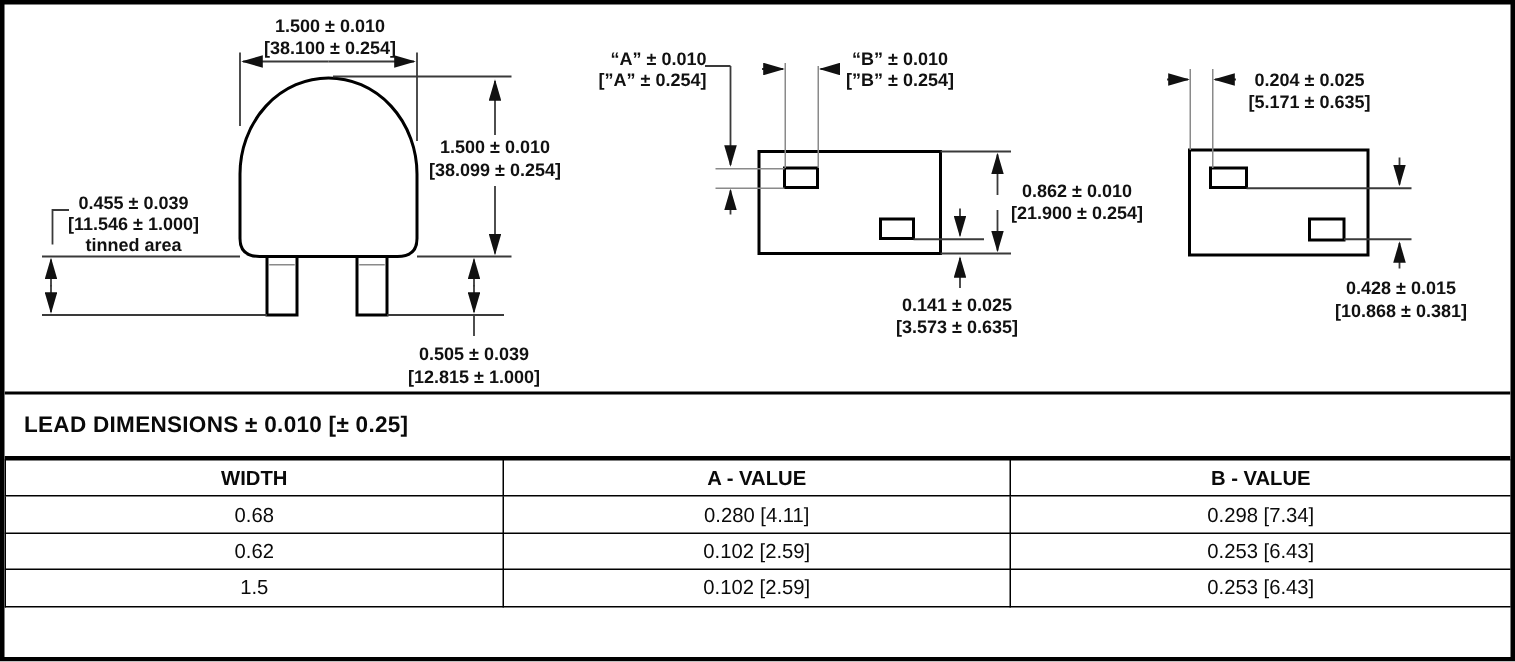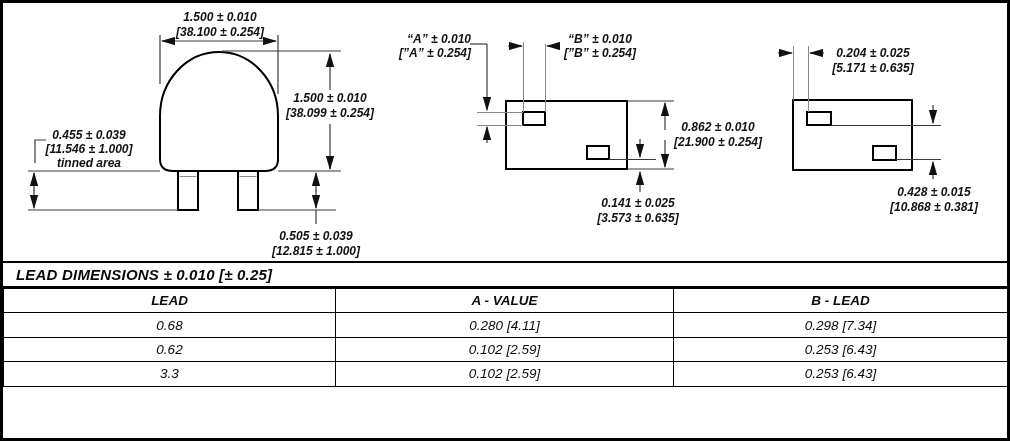--- a/index.html
+++ b/index.html
@@ -4,35 +4,34 @@
 <style>
   html,body{margin:0;padding:0;background:#fff;}
   .frame{
     position:relative;
     width:1010px;height:441px;
     box-sizing:border-box;
     border:3px solid #000;
     background:#fff;
     font-family:"Liberation Sans", sans-serif;
     overflow:hidden;
-    font-style:italic;
   }
   svg{display:block;}
   svg text{
     font-family:"Liberation Sans", sans-serif;
     font-size:12px;
     font-weight:bold;
     fill:#111;
   }
   .outline{stroke:#000;stroke-width:2;fill:#fff;}
   .thin{stroke:#3a3a3a;stroke-width:1.2;fill:none;}
   .ext{stroke:#8a8a8a;stroke-width:1;fill:none;}
   .band{
     box-sizing:border-box;
-    height:27px;
+    height:45px;
     border-top:2px solid #000;
     border-bottom:2px solid #000;
     display:flex;align-items:center;
     padding-left:13px;
     font-weight:bold;font-size:15px;color:#0a0a0a;
     letter-spacing:0.2px;
   }
   table.spec{
     border-collapse:collapse;
     width:100%;
@@ -182,37 +181,37 @@
   </div>
 
   <table class="spec">
     <colgroup>
       <col style="width:332px">
       <col style="width:338px">
       <col style="width:334px">
     </colgroup>
     <thead>
       <tr>
-        <th>LEAD</th>
+        <th>WIDTH</th>
         <th>A - VALUE</th>
-        <th>B - LEAD</th>
+        <th>B - VALUE</th>
       </tr>
     </thead>
     <tbody>
       <tr>
         <td>0.68</td>
         <td>0.280 [4.11]</td>
         <td>0.298 [7.34]</td>
       </tr>
       <tr>
         <td>0.62</td>
         <td>0.102 [2.59]</td>
         <td>0.253 [6.43]</td>
       </tr>
       <tr>
-        <td>3.3</td>
+        <td>1.5</td>
         <td>0.102 [2.59]</td>
         <td>0.253 [6.43]</td>
       </tr>
     </tbody>
   </table>
 
 </div>
 
 </body></html>

